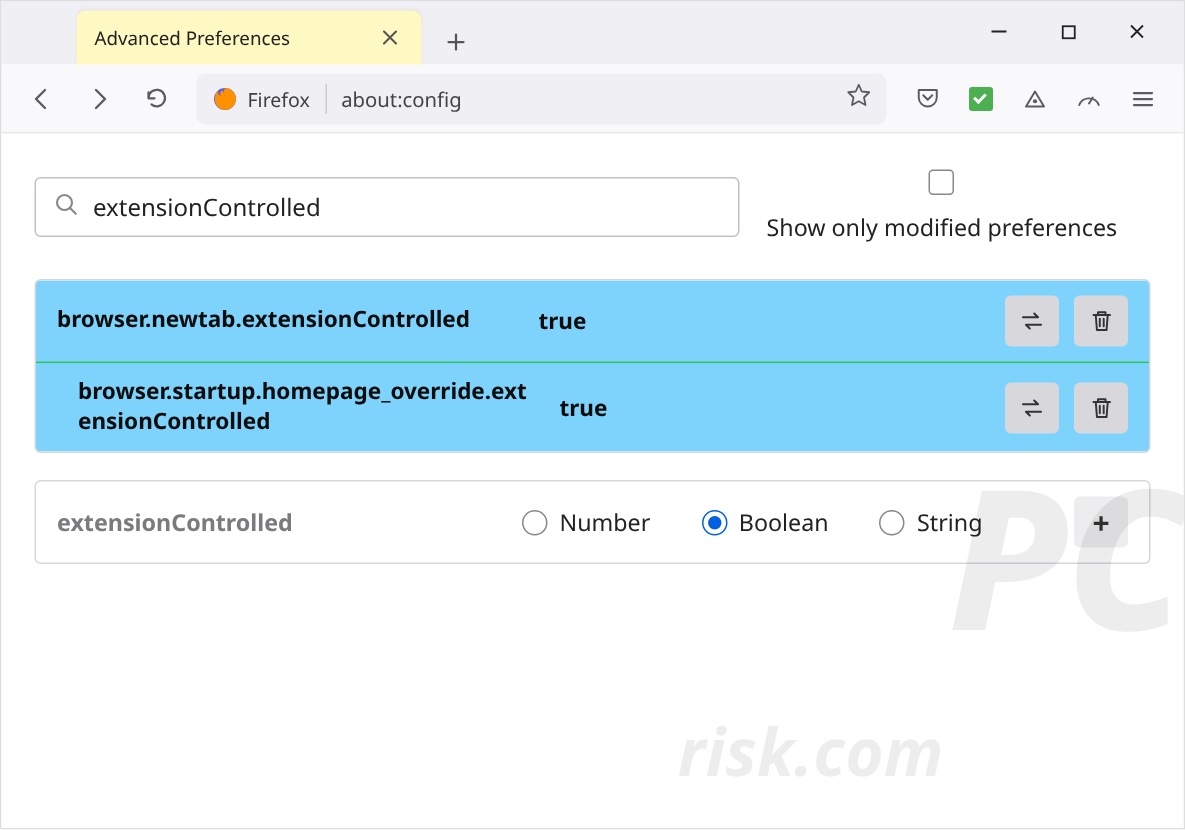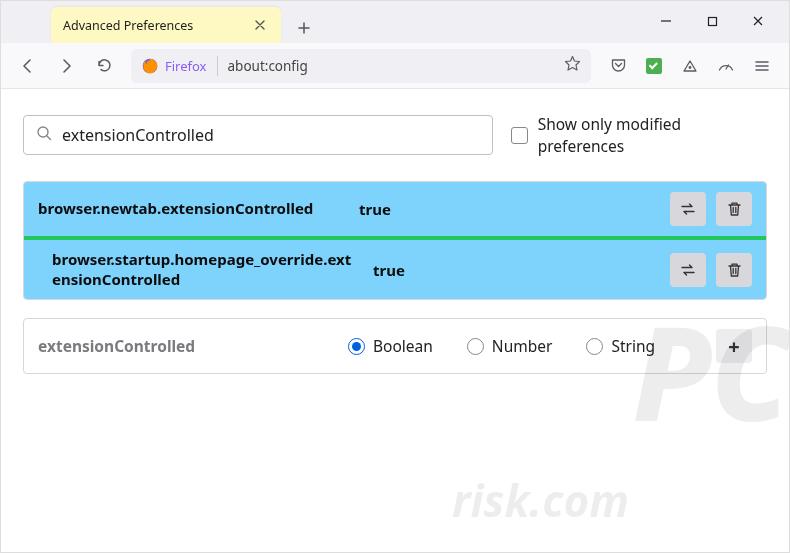--- a/index.html
+++ b/index.html
@@ -15,41 +15,41 @@
 .tab-add { width: 30px; height: 30px; display: flex; align-items: center; justify-content: center; margin-left: 8px; color: #555; cursor: pointer; }
 .window-ctrls { margin-left: auto; display: flex; gap: 0; align-self: flex-start; margin-top: -2px; }
 .win-btn { width: 46px; height: 32px; display: flex; align-items: center; justify-content: center; color: #222; cursor: pointer; }
 
 
 .toolbar { height: 46px; background: #f9f9fb; display: flex; align-items: center; padding: 0 10px; gap: 4px; border-bottom: 1px solid #e6e6e6; }
 .nav-btn { width: 34px; height: 34px; display: flex; align-items: center; justify-content: center; color: #5b5b66; border-radius: 4px; cursor: pointer; }
 .urlbar { flex: 1; height: 34px; background: #f0f0f4; border-radius: 6px; display: flex; align-items: center; padding: 0 10px; gap: 10px; margin: 0 6px; }
 .fx-badge { display: flex; align-items: center; gap: 6px; }
 .fx-logo { width: 18px; height: 18px; }
-.fx-text { font-size: 13px; color: #8b5cf6; }
+.fx-text { font-size: 13px; color: #404040; }
 .urlbar-sep { width: 1px; height: 20px; background: #ccc; }
 .url-text { font-size: 13.5px; color: #444; flex: 1; }
 .star { color: #5b5b66; }
 .toolbar-icons { display: flex; align-items: center; gap: 2px; }
 .tb-icon { width: 34px; height: 34px; display: flex; align-items: center; justify-content: center; color: #5b5b66; cursor: pointer; }
 .green-sq { width: 16px; height: 16px; background: #4caf50; border-radius: 2px; display:flex; align-items:center; justify-content:center;}
 .green-sq:before { content:""; width:6px; height:3px; border-left:2px solid #fff; border-bottom:2px solid #fff; transform: rotate(-45deg) translateY(-1px); }
 
 
 .content { flex: 1; padding: 24px 22px 0; background: #fff; position: relative; overflow: hidden; }
 .search-row { display: flex; align-items: center; gap: 18px; margin-bottom: 24px; }
 .search-box { flex: 0 0 470px; height: 40px; border: 1px solid #bfbfc9; border-radius: 4px; display: flex; align-items: center; padding: 0 12px; gap: 10px; }
 .search-glyph { color: #888; }
 .search-input { border: none; outline: none; font-size: 16px; color: #222; flex: 1; background: transparent; }
-.check-label { display: flex; align-items: center; gap: 10px; font-size: 15.5px; color: #222; }
+.check-label { display: flex; align-items: center; gap: 10px; font-size: 15.5px; color: #222; flex-direction: column; }
 .checkbox { width: 17px; height: 17px; border: 1.2px solid #888; border-radius: 3px; }
 
 .pref-list { border: 1px solid #d7d7db; border-radius: 4px; overflow: hidden; }
 .pref-row { display: flex; align-items: center; padding: 10px 14px; background: #7dd3fc; min-height: 48px; }
-.pref-row + .pref-row { border-top: 4px solid #22c55e; padding-left: 28px; }
+.pref-row + .pref-row { border-top: 1px solid #22c55e; padding-left: 28px; }
 .pref-name { font-size: 15px; font-weight: 700; color: #0c0c0d; width: 310px; padding-right: 8px; word-break: break-word; line-height: 1.3; }
 .pref-value { font-size: 15px; font-weight: 700; color: #0c0c0d; flex: 1; margin-left: 11px; }
 .row-actions { display: flex; gap: 10px; }
 .act-btn { width: 36px; height: 34px; background: #d8d8dc; border-radius: 4px; display: flex; align-items: center; justify-content: center; color: #333; cursor: pointer; }
 
 .new-row { border: 1px solid #d7d7db; border-radius: 4px; margin-top: 18px; display: flex; align-items: center; padding: 10px 14px; min-height: 54px; }
 .new-name { font-size: 15.5px; font-weight: 700; color: #7a7a7f; width: 310px; }
 .type-opts { display: flex; gap: 34px; flex: 1; }
 .radio-opt { display: flex; align-items: center; gap: 8px; font-size: 15.5px; color: #222; cursor: pointer; }
 .radio { width: 17px; height: 17px; border: 1.4px solid #888; border-radius: 50%; position: relative; }
@@ -206,29 +206,29 @@
               </svg>
             </div>
         </div>
       </div>
     </div>
 
     <div class="new-row">
       <div class="new-name">extensionControlled</div>
       <div class="type-opts">
         <div class="radio-opt">
+            <span class="radio"></span>
+            <span>Number</span>
+          </div>
+        <div class="radio-opt">
             <span class="radio sel"></span>
             <span>Boolean</span>
           </div>
         <div class="radio-opt">
             <span class="radio"></span>
-            <span>Number</span>
-          </div>
-        <div class="radio-opt">
-            <span class="radio"></span>
             <span>String</span>
           </div>
       </div>
       <div class="add-btn">+</div>
     </div>
 
     <div class="wm">
       <div class="wm-text">PC</div>
       <div class="wm-small">risk.com</div>
     </div>

